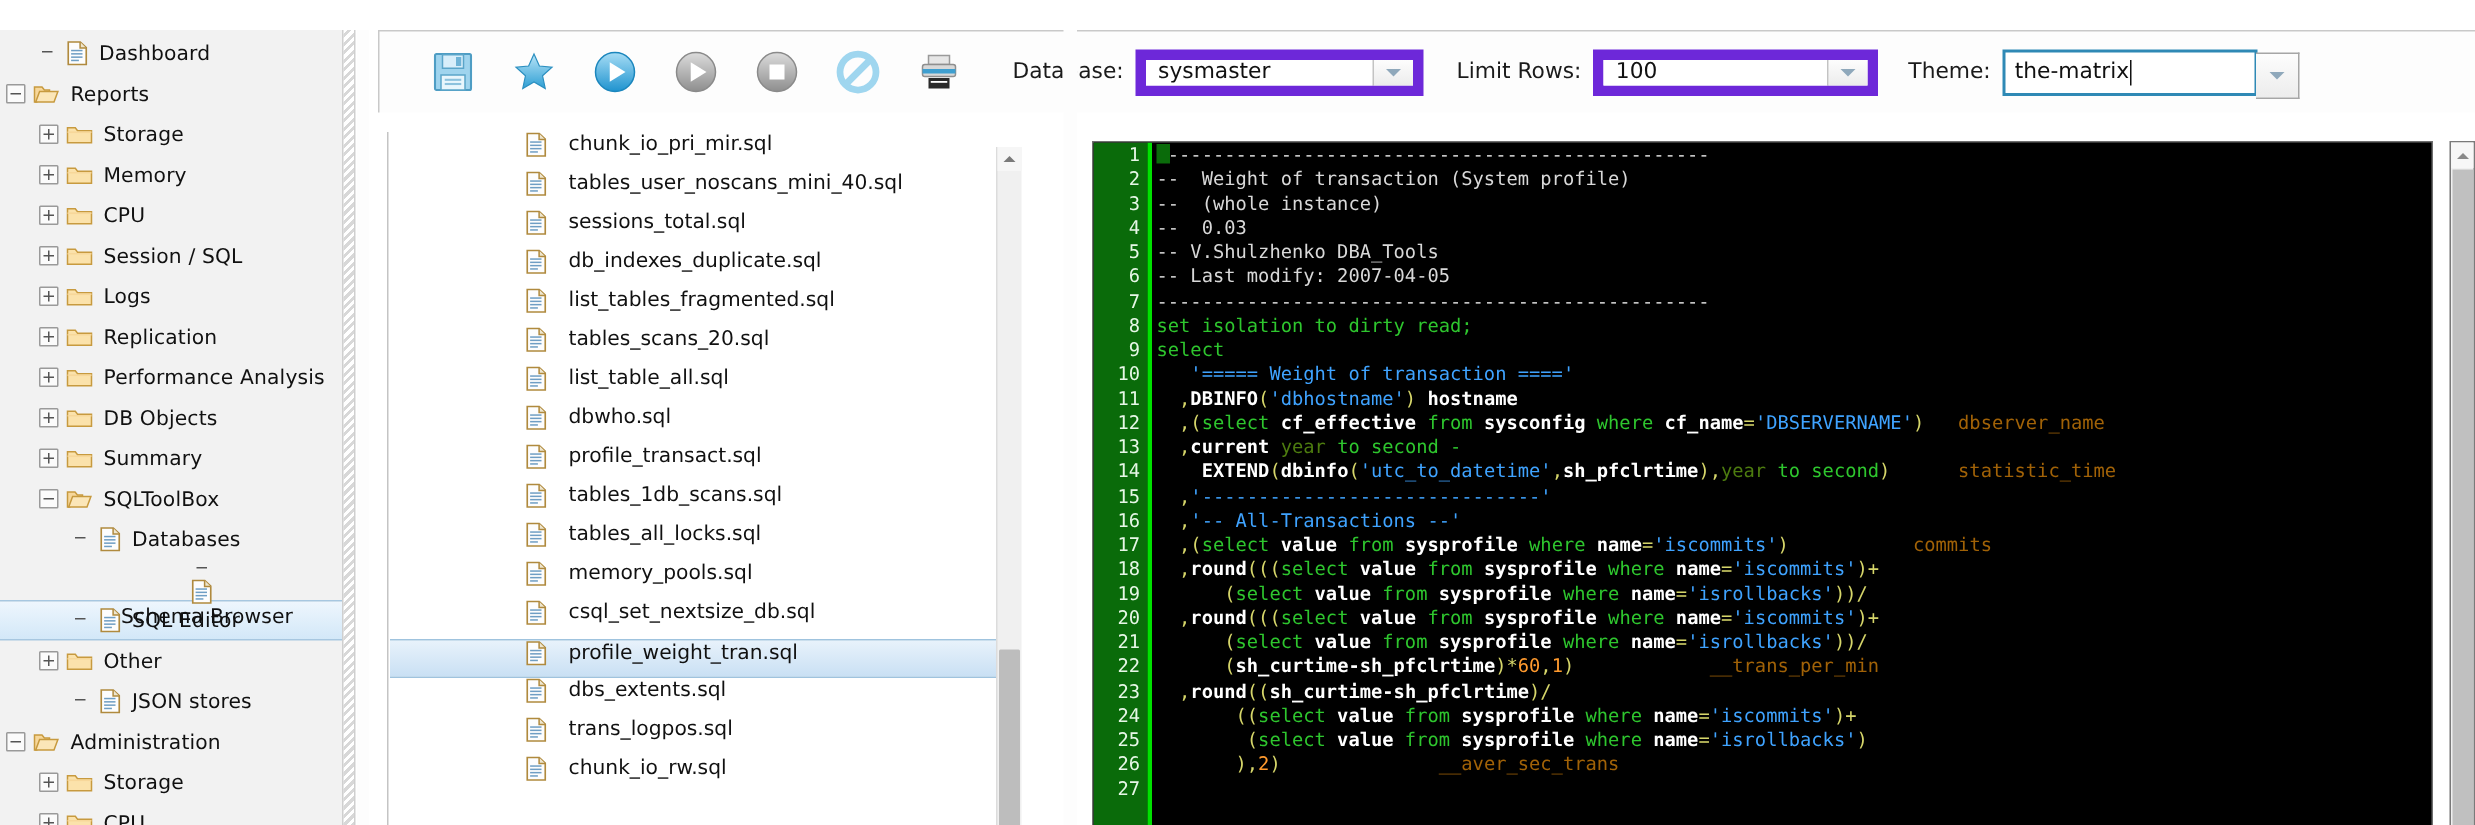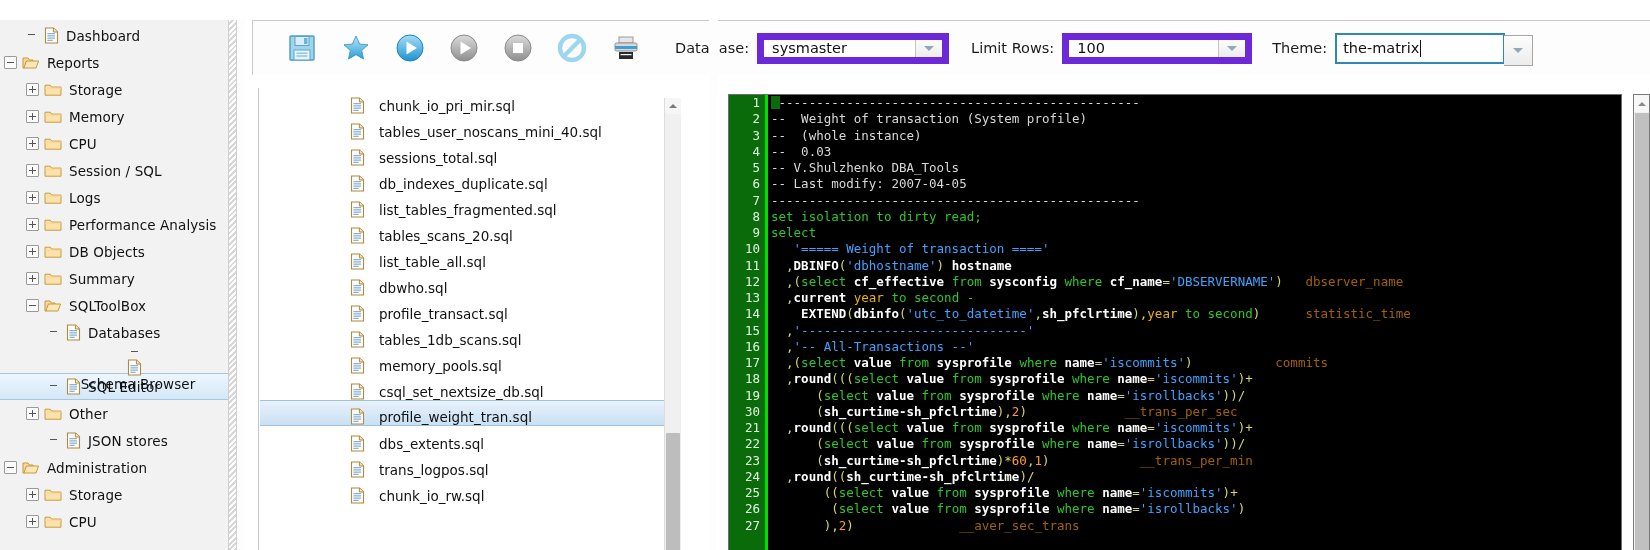--- a/index.html
+++ b/index.html
@@ -97,21 +97,21 @@
     display:flex;align-items:center;justify-content:center;box-sizing:border-box;
   }
 
   
   .filepanel{
     position:absolute;left:258px;top:68px;width:445px;height:482px;
     background:#ffffff;border-left:1px solid #c4c4c4;box-sizing:border-box;overflow:hidden;
   }
   .filelist{position:absolute;left:1px;top:0;width:412px;}
   .frow{
-    display:flex;align-items:flex-end;height:26px;padding-left:90px;white-space:nowrap;
+    display:flex;align-items:flex-start;height:26px;padding-left:90px;white-space:nowrap;
     box-sizing:border-box;
   }
   .frow.sel{
     background:linear-gradient(to bottom,#e8f2fb 0%,#c9e0f4 100%);
     border-top:1px solid #9fc3de;border-bottom:1px solid #9fc3de;
   }
   .fname{font-size:13.5px;color:#111;margin-left:7px;}
 
   
   .sb{
@@ -152,21 +152,21 @@
     font-family:"DejaVu Sans Mono","Liberation Mono",monospace;
     font-size:12.5px;line-height:16.25px;height:16.25px;white-space:pre;color:#e8e8e8;
   }
   .cm{color:#d8d8d8;}      
   .kw{color:#2ec62e;}      
   .str{color:#3fa3ff;}     
   .fn{color:#ffffff;font-weight:bold;}  
   .num{color:#ff9a2e;}     
   .op{color:#d6d66a;}      
   .al{color:#a16207;}      
-  .kw2{color:#eab308;text-align:right;}     
+  .kw2{color:#4d7c0f;text-align:right;}     
   .blk{position:absolute;left:42px;top:1px;width:9px;height:13px;background:#0a6b0a;}
 
   .editor-sb{
     position:absolute;right:0;top:6px;width:17px;height:474px;background:#f0f0f0;
     border:1px solid #7a7a7a;box-sizing:border-box;
   }
   .editor-sb .up{height:17px;display:flex;align-items:center;justify-content:center;background:#f7f7f7;}
   .editor-sb .up i{
     width:0;height:0;border-left:4px solid transparent;border-right:4px solid transparent;
     border-bottom:4px solid #8a8a8a;display:block;
@@ -235,20 +235,28 @@
             </svg></span>
           <span class="tlabel">Session / SQL</span>
         </div>
         <div class="trow" style="padding-left: 26px;">
           <span class="expander plus"></span>
           <span class="ico"><svg width="18" height="16" viewBox="0 0 18 16">
               <path d="M1 13.2V3.2h5.2l1.5 1.9H17v8.1z" fill="#fbe2ab" stroke="#c79a3f" stroke-width="1"></path>
               <path d="M1 5.6h16v1.1H1z" fill="#f7d79a"></path>
             </svg></span>
           <span class="tlabel">Logs</span>
+        </div>
+        <div class="trow" style="padding-left: 26px;">
+          <span class="expander plus"></span>
+          <span class="ico"><svg width="18" height="16" viewBox="0 0 18 16">
+              <path d="M1 13.2V3.2h5.2l1.5 1.9H17v8.1z" fill="#fbe2ab" stroke="#c79a3f" stroke-width="1"></path>
+              <path d="M1 5.6h16v1.1H1z" fill="#f7d79a"></path>
+            </svg></span>
+          <span class="tlabel">Replication</span>
         </div>
         <div class="trow" style="padding-left: 26px;">
           <span class="expander plus"></span>
           <span class="ico"><svg width="18" height="16" viewBox="0 0 18 16">
               <path d="M1 13.2V3.2h5.2l1.5 1.9H17v8.1z" fill="#fbe2ab" stroke="#c79a3f" stroke-width="1"></path>
               <path d="M1 5.6h16v1.1H1z" fill="#f7d79a"></path>
             </svg></span>
           <span class="tlabel">Performance Analysis</span>
         </div>
         <div class="trow" style="padding-left: 26px;">
@@ -602,20 +610,33 @@
               <path d="M1.5 1h8l4 3.8V16h-12z" fill="#fdfdfd" stroke="#b08a3e" stroke-width="1.1"></path>
               <path d="M9.4 1v4h4" fill="#eee6cf" stroke="#b08a3e" stroke-width="1"></path>
               <g fill="#6f9ec4">
                 <rect x="3.4" y="6.2" width="7.6" height="1"></rect>
                 <rect x="3.4" y="8.4" width="7.6" height="1"></rect>
                 <rect x="3.4" y="10.6" width="7.6" height="1"></rect>
                 <rect x="3.4" y="12.8" width="5.2" height="1"></rect>
               </g>
             </svg></span>
           <span class="fname">tables_1db_scans.sql</span>
+        </div>
+        <div class="frow">
+          <span class="ico"><svg width="15" height="17" viewBox="0 0 15 17">
+              <path d="M1.5 1h8l4 3.8V16h-12z" fill="#fdfdfd" stroke="#b08a3e" stroke-width="1.1"></path>
+              <path d="M9.4 1v4h4" fill="#eee6cf" stroke="#b08a3e" stroke-width="1"></path>
+              <g fill="#6f9ec4">
+                <rect x="3.4" y="6.2" width="7.6" height="1"></rect>
+                <rect x="3.4" y="8.4" width="7.6" height="1"></rect>
+                <rect x="3.4" y="10.6" width="7.6" height="1"></rect>
+                <rect x="3.4" y="12.8" width="5.2" height="1"></rect>
+              </g>
+            </svg></span>
+          <span class="fname">tables_all_locks.sql</span>
         </div>
         <div class="frow">
           <span class="ico"><svg width="15" height="17" viewBox="0 0 15 17">
               <path d="M1.5 1h8l4 3.8V16h-12z" fill="#fdfdfd" stroke="#b08a3e" stroke-width="1.1"></path>
               <path d="M9.4 1v4h4" fill="#eee6cf" stroke="#b08a3e" stroke-width="1"></path>
               <g fill="#6f9ec4">
                 <rect x="3.4" y="6.2" width="7.6" height="1"></rect>
                 <rect x="3.4" y="8.4" width="7.6" height="1"></rect>
                 <rect x="3.4" y="10.6" width="7.6" height="1"></rect>
                 <rect x="3.4" y="12.8" width="5.2" height="1"></rect>
@@ -714,21 +735,21 @@
           <div class="lineno">10</div>
           <div class="lineno">11</div>
           <div class="lineno">12</div>
           <div class="lineno">13</div>
           <div class="lineno">14</div>
           <div class="lineno">15</div>
           <div class="lineno">16</div>
           <div class="lineno">17</div>
           <div class="lineno">18</div>
           <div class="lineno">19</div>
-          <div class="lineno">30</div>
+          <div class="lineno">20</div>
           <div class="lineno">21</div>
           <div class="lineno">22</div>
           <div class="lineno">23</div>
           <div class="lineno">24</div>
           <div class="lineno">25</div>
           <div class="lineno">26</div>
           <div class="lineno">27</div>
         </div>
       <div class="gutter-edge"></div>
       <div class="codearea" id="codearea">
@@ -744,21 +765,20 @@
           <div class="cline"><span class="cm">   </span><span class="str">'===== Weight of transaction ===='</span></div>
           <div class="cline"><span class="op">  ,</span><span class="fn">DBINFO</span><span class="op">(</span><span class="str">'dbhostname'</span><span class="op">)</span><span class="fn"> hostname</span></div>
           <div class="cline"><span class="op">  ,(</span><span class="kw">select</span><span class="fn"> cf_effective </span><span class="kw">from</span><span class="fn"> sysconfig </span><span class="kw">where</span><span class="fn"> cf_name</span><span class="op">=</span><span class="str">'DBSERVERNAME'</span><span class="op">)</span><span class="cm">   </span><span class="al">dbserver_name</span></div>
           <div class="cline"><span class="op">  ,</span><span class="fn">current </span><span class="kw2">year</span><span class="kw"> to second -</span></div>
           <div class="cline"><span class="cm">    </span><span class="fn">EXTEND</span><span class="op">(</span><span class="fn">dbinfo</span><span class="op">(</span><span class="str">'utc_to_datetime'</span><span class="op">,</span><span class="fn">sh_pfclrtime</span><span class="op">),</span><span class="kw2">year</span><span class="kw"> to second</span><span class="op">)</span><span class="cm">      </span><span class="al">statistic_time</span></div>
           <div class="cline"><span class="op">  ,</span><span class="str">'------------------------------'</span></div>
           <div class="cline"><span class="op">  ,</span><span class="str">'-- All-Transactions --'</span></div>
           <div class="cline"><span class="op">  ,(</span><span class="kw">select</span><span class="fn"> value </span><span class="kw">from</span><span class="fn"> sysprofile </span><span class="kw">where</span><span class="fn"> name</span><span class="op">=</span><span class="str">'iscommits'</span><span class="op">)</span><span class="cm">           </span><span class="al">commits</span></div>
           <div class="cline"><span class="op">  ,</span><span class="fn">round</span><span class="op">(((</span><span class="kw">select</span><span class="fn"> value </span><span class="kw">from</span><span class="fn"> sysprofile </span><span class="kw">where</span><span class="fn"> name</span><span class="op">=</span><span class="str">'iscommits'</span><span class="op">)+</span></div>
           <div class="cline"><span class="op">      (</span><span class="kw">select</span><span class="fn"> value </span><span class="kw">from</span><span class="fn"> sysprofile </span><span class="kw">where</span><span class="fn"> name</span><span class="op">=</span><span class="str">'isrollbacks'</span><span class="op">))/</span></div>
-          <div class="cline"><span class="op">      (</span><span class="fn">sh_curtime-sh_pfclrtime</span><span class="op">),</span><span class="num">2</span><span class="op">)</span><span class="cm">             </span><span class="al">__trans_per_sec</span></div>
           <div class="cline"><span class="op">  ,</span><span class="fn">round</span><span class="op">(((</span><span class="kw">select</span><span class="fn"> value </span><span class="kw">from</span><span class="fn"> sysprofile </span><span class="kw">where</span><span class="fn"> name</span><span class="op">=</span><span class="str">'iscommits'</span><span class="op">)+</span></div>
           <div class="cline"><span class="op">      (</span><span class="kw">select</span><span class="fn"> value </span><span class="kw">from</span><span class="fn"> sysprofile </span><span class="kw">where</span><span class="fn"> name</span><span class="op">=</span><span class="str">'isrollbacks'</span><span class="op">))/</span></div>
           <div class="cline"><span class="op">      (</span><span class="fn">sh_curtime-sh_pfclrtime</span><span class="op">)*</span><span class="num">60</span><span class="op">,</span><span class="num">1</span><span class="op">)</span><span class="cm">            </span><span class="al">__trans_per_min</span></div>
           <div class="cline"><span class="op">  ,</span><span class="fn">round</span><span class="op">((</span><span class="fn">sh_curtime-sh_pfclrtime</span><span class="op">)/</span></div>
           <div class="cline"><span class="op">       ((</span><span class="kw">select</span><span class="fn"> value </span><span class="kw">from</span><span class="fn"> sysprofile </span><span class="kw">where</span><span class="fn"> name</span><span class="op">=</span><span class="str">'iscommits'</span><span class="op">)+</span></div>
           <div class="cline"><span class="op">        (</span><span class="kw">select</span><span class="fn"> value </span><span class="kw">from</span><span class="fn"> sysprofile </span><span class="kw">where</span><span class="fn"> name</span><span class="op">=</span><span class="str">'isrollbacks'</span><span class="op">)</span></div>
           <div class="cline"><span class="op">       ),</span><span class="num">2</span><span class="op">)</span><span class="cm">              </span><span class="al">__aver_sec_trans</span></div>
         </div>
       <div class="blk"></div>
     </div>

